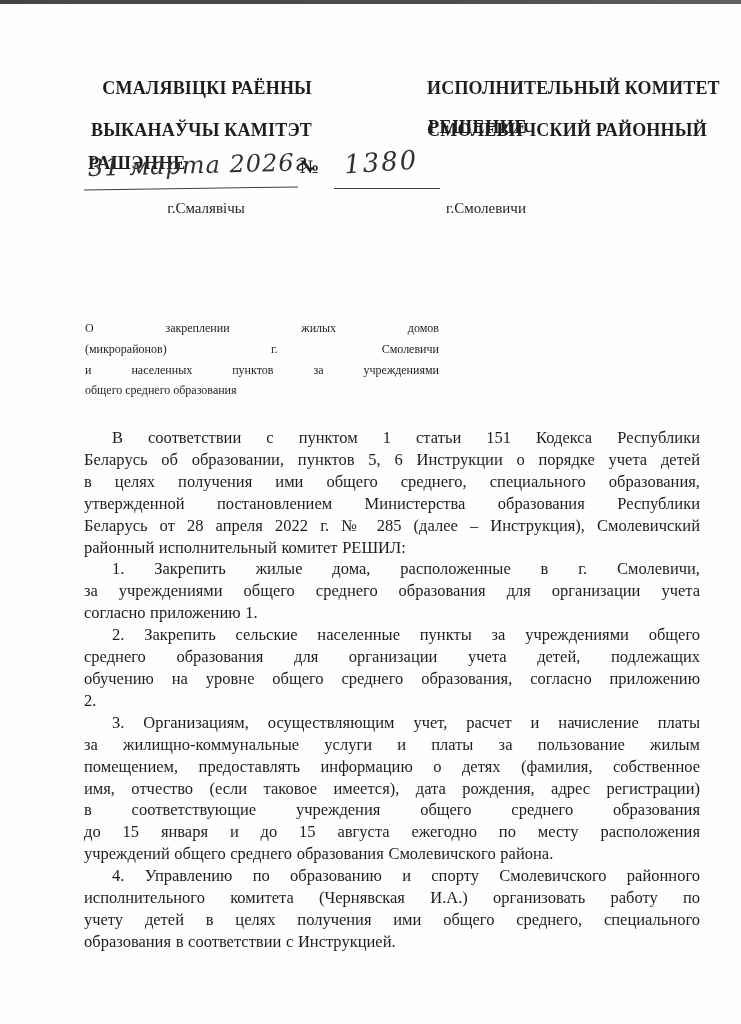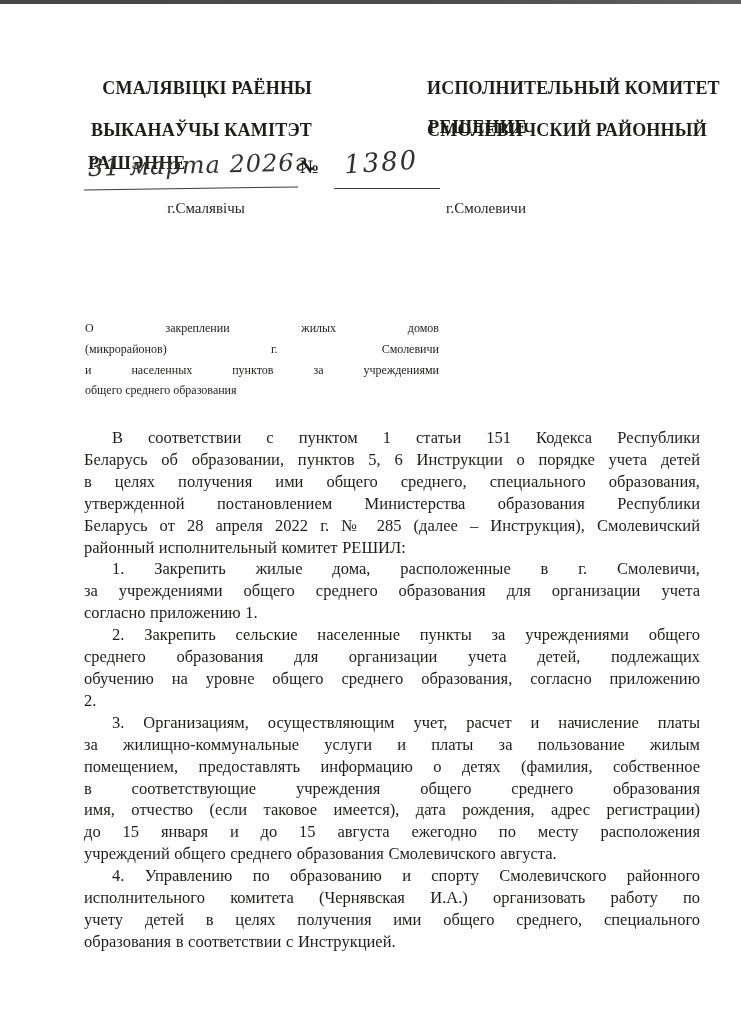--- a/index.html
+++ b/index.html
@@ -127,23 +127,23 @@
     <div class="ln">согласно приложению 1.</div>
 
     <div class="ln fj ind">2.&nbsp;Закрепить сельские населенные пункты за учреждениями общего</div>
     <div class="ln fj">среднего образования для организации учета детей, подлежащих</div>
     <div class="ln fj">обучению на уровне общего среднего образования, согласно приложению</div>
     <div class="ln">2.</div>
 
     <div class="ln fj ind">3.&nbsp;Организациям, осуществляющим учет, расчет и начисление платы</div>
     <div class="ln fj">за жилищно-коммунальные услуги и платы за пользование жилым</div>
     <div class="ln fj">помещением, предоставлять информацию о детях (фамилия, собственное</div>
+    <div class="ln fj">имя, отчество (если таковое имеется), дата рождения, адрес регистрации)</div>
     <div class="ln fj">в&nbsp;соответствующие учреждения общего среднего образования</div>
-    <div class="ln fj">имя, отчество (если таковое имеется), дата рождения, адрес регистрации)</div>
     <div class="ln fj">до 15 января и до 15 августа ежегодно по месту расположения</div>
-    <div class="ln">учреждений общего среднего образования Смолевичского августа.</div>
+    <div class="ln">учреждений общего среднего образования Смолевичского района.</div>
 
     <div class="ln fj ind">4.&nbsp;Управлению по образованию и спорту Смолевичского районного</div>
     <div class="ln fj">исполнительного комитета (Чернявская И.А.) организовать работу по</div>
     <div class="ln fj">учету детей в целях получения ими общего среднего, специального</div>
     <div class="ln">образования в соответствии с Инструкцией.</div>
   </div>
 </div>
 
 </body></html>

